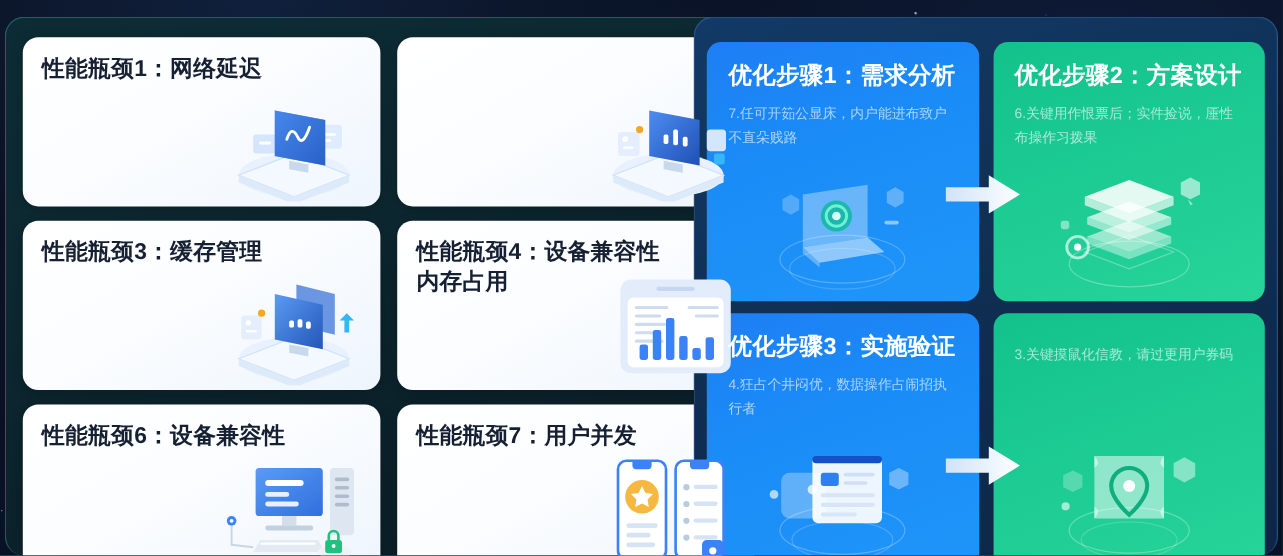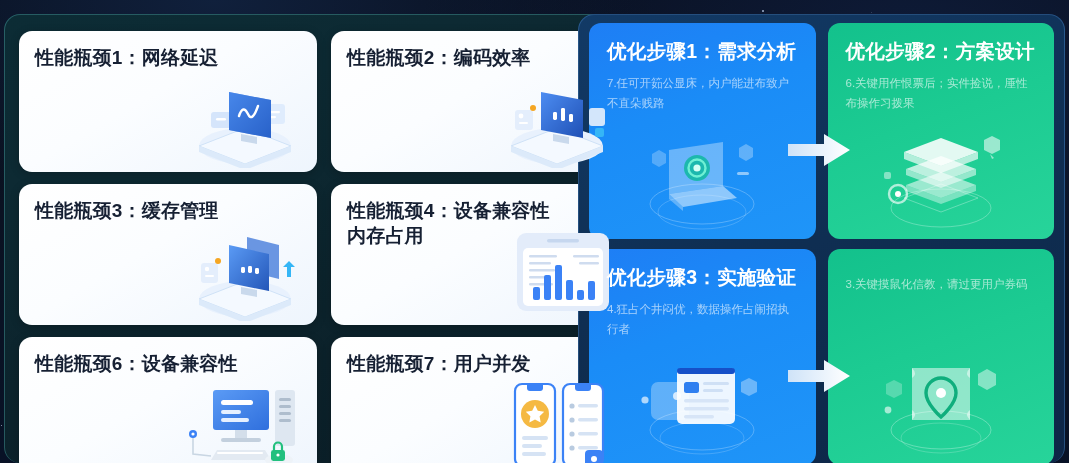--- a/index.html
+++ b/index.html
@@ -57,21 +57,21 @@
   }
   .illus svg { width:100%; height:100%; display:block; }
 
   
   #right-panel {
     position:absolute; left:578px; top:14px; width:487px; height:449px;
     border-radius:16px;
     background:linear-gradient(160deg,#123a66 0%,#0f2e52 50%,#0d2647 100%);
     border:1px solid rgba(80,150,220,.35);
     border-bottom:none;
-    padding:8px 10px;
+    padding:20px 10px;
     overflow:hidden;
   }
   #right-grid {
     display:grid;
     grid-template-columns:1fr 1fr;
     grid-template-rows:216px 216px;
     gap:10px 12px;
     position:relative;
   }
   .scard {
@@ -207,21 +207,20 @@
                 <stop offset="100%" stop-color="#2356b8"></stop>
             </linearGradient>
           </defs>
           <path d="M56 48 q4 -12 9 -2 q4 9 10 -8" stroke="#fff" stroke-width="2.4" fill="none" stroke-linecap="round"></path>
           <path d="M58 66 L74 69 L74 76 L58 73 Z" fill="#c9d9ec"></path>
         </svg>
       </div>
     </div>
 
     <div class="wcard">
-      <div class="wtitle">性能瓶颈2：编码效率</div>
       <div class="illus">
         <svg viewBox="0 0 124 100">
           <ellipse cx="62" cy="78" rx="46" ry="18" fill="#e8f1fd"></ellipse>
           <path d="M62 60 L108 78 L62 96 L16 78 Z" fill="#f4f9ff" stroke="#cfe2f7" stroke-width="1"></path>
           <path d="M16 78 L16 84 L62 102 L108 84 L108 78 L62 96 Z" fill="#dceafa"></path>
           <rect x="20" y="42" width="18" height="20" rx="3" fill="#e4eefc"></rect>
           <circle cx="26" cy="48" r="2.4" fill="#fff"></circle>
           <rect x="24" y="54" width="9" height="2" rx="1" fill="#fff"></rect>
           <circle cx="38" cy="40" r="3" fill="#f5a623"></circle>
           <rect x="94" y="40" width="16" height="18" rx="3" fill="#d3e6fb"></rect>

